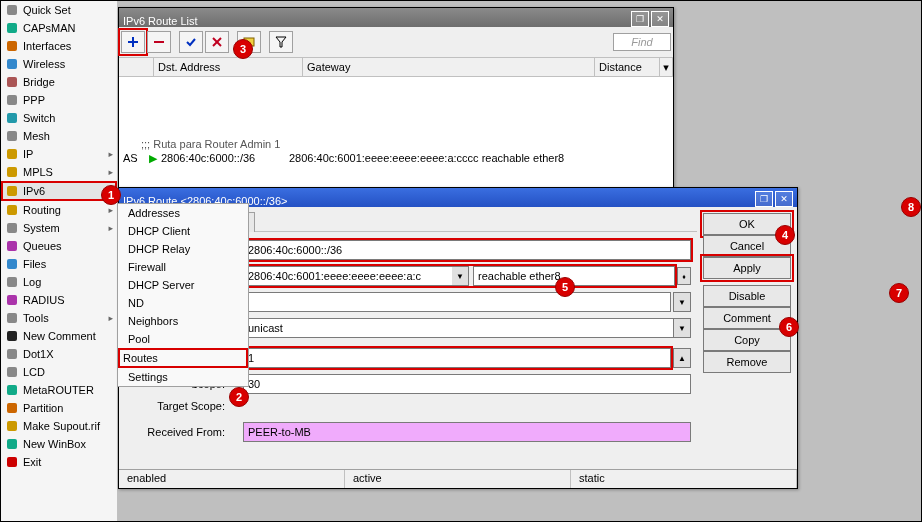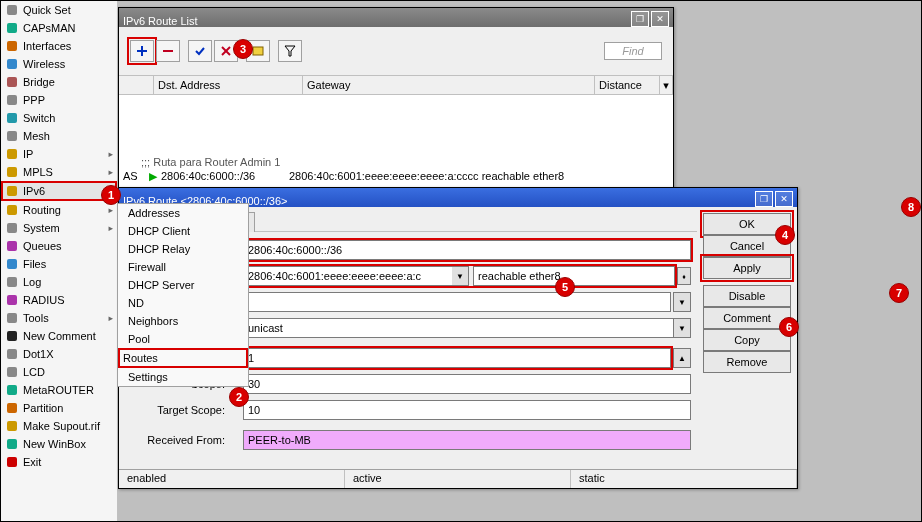--- a/index.html
+++ b/index.html
@@ -12,21 +12,21 @@
 .menu-item .mi-arrow{font-size:9px;color:#666}
 .submenu{width:130px;border:1px solid #a0a0a0;background:#f9f9f9;position:absolute;left:116px;top:202px;z-index:10}
 .sub-item{height:18px;display:flex;align-items:center;padding:0 10px;cursor:pointer}
 .sub-item.boxed{border:2px solid #d80000;height:16px;padding:0 3px}
 .workspace{flex:1;position:relative;background:#bfbfbf}
 .win{position:absolute;border:1px solid #000;background:#efefef;display:flex;flex-direction:column;box-shadow:1px 1px 3px rgba(0,0,0,.3)}
 .win-title{height:19px;background:linear-gradient(#8a8a8a,#6e6e6e);color:#fff;display:flex;align-items:flex-end;padding:0 4px;font-size:11px}
 .win-title.blue{background:linear-gradient(#3a6ee0,#2451c4)}
 .win-title .ttl{flex:1}
 .win-title .wb{width:16px;height:14px;border:1px solid #fff;margin-left:2px;display:flex;align-items:center;justify-content:center;font-size:9px;cursor:pointer;background:rgba(255,255,255,.15)}
-.toolbar{height:26px;display:flex;align-items:center;border-bottom:1px solid #c0c0c0;padding:11px;gap:2px}
+.toolbar{height:26px;display:flex;align-items:center;border-bottom:1px solid #c0c0c0;padding:2px;gap:2px}
 .tbtn{width:22px;height:20px;border:1px solid #a0a0a0;background:#f5f5f5;display:flex;align-items:center;justify-content:center;cursor:pointer}
 .tbtn.boxed{outline:2px solid #d80000;outline-offset:1px}
 .find-box{margin-left:auto;width:56px;height:16px;border:1px solid #a0a0a0;background:#fff;color:#999;font-style:italic;display:flex;align-items:center;justify-content:center}
 .grid-head{display:flex;height:18px;border-bottom:1px solid #c0c0c0;background:#f0f0f0}
 .gh{border-right:1px solid #c0c0c0;padding:2px 4px;display:flex;align-items:center}
 .grid-body{flex:1;background:#fff;font-size:11px;padding-top:60px}
 .comment-row{color:#555;padding:1px 22px}
 .data-row{display:flex;padding:1px 4px}
 .form-area{flex:1;display:flex}
 .form-left{flex:1;display:flex;flex-direction:column}
@@ -392,21 +392,20 @@
               <div class="flbl">Distance:</div>
               <div class="finput boxed">1</div>
               <div class="dd" style="border-left:1px solid #7a7a7a;margin-left:2px">▲</div>
             </div>
             <div class="frow">
               <div class="flbl">Scope:</div>
               <div class="finput">30</div>
             </div>
             <div class="frow">
               <div class="flbl">Target Scope:</div>
-              <div class="finput">10</div>
             </div>
             <div class="frow" style="margin-top:10px">
               <div class="flbl">Received From:</div>
               <div class="finput" style="background:#f0abfc">PEER-to-MB</div>
             </div>
           </div>
         </div>
         <div class="btns">
           <div class="pbtn boxed">OK</div>
           <div class="pbtn">Cancel</div>

